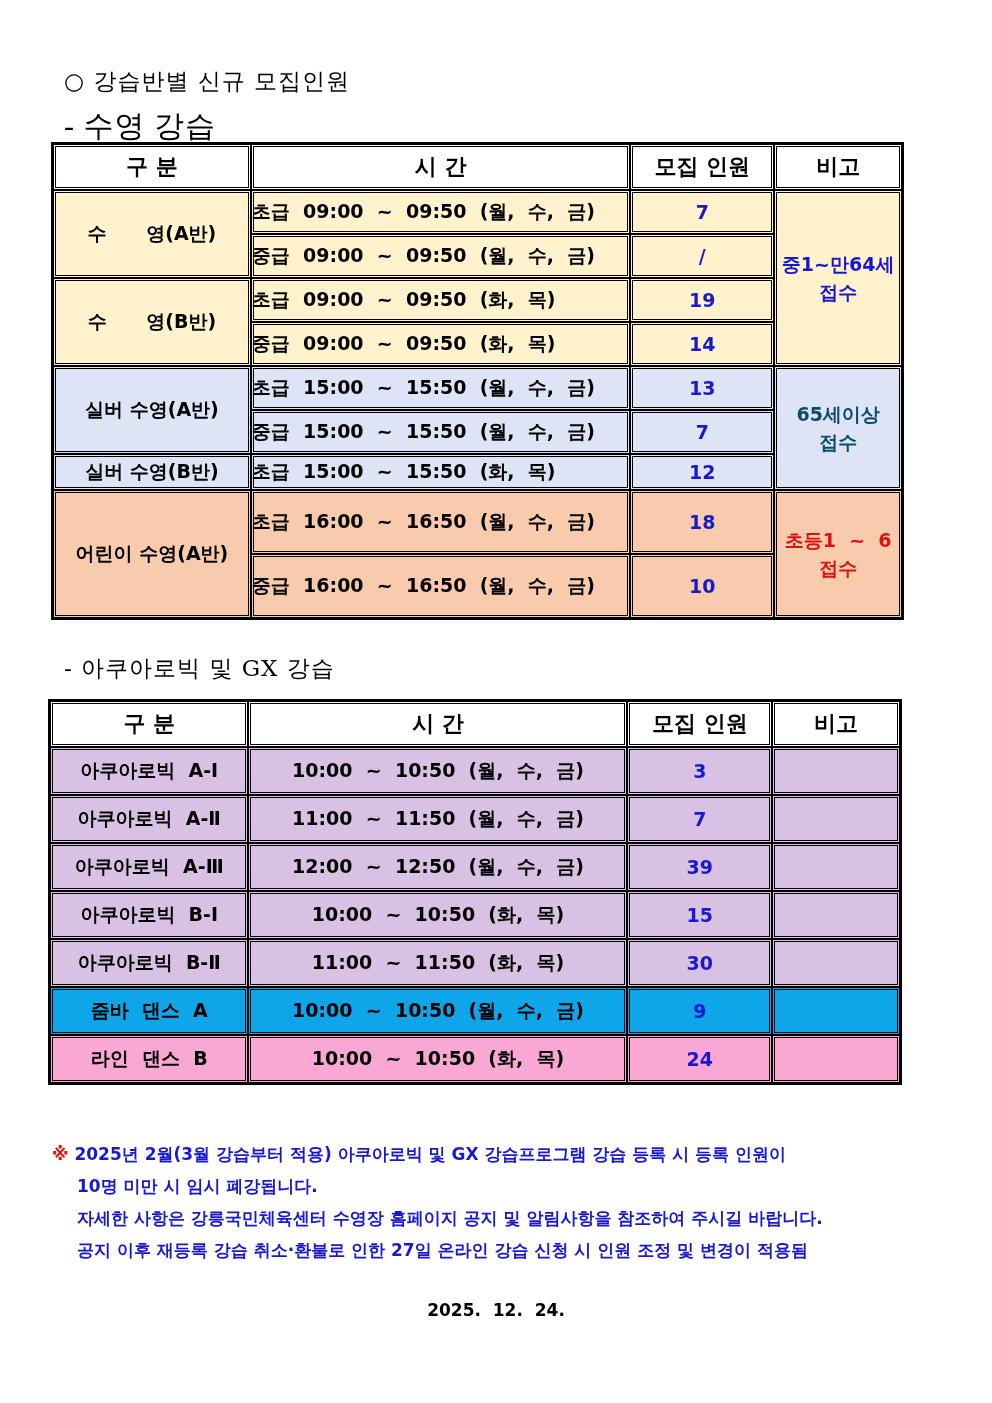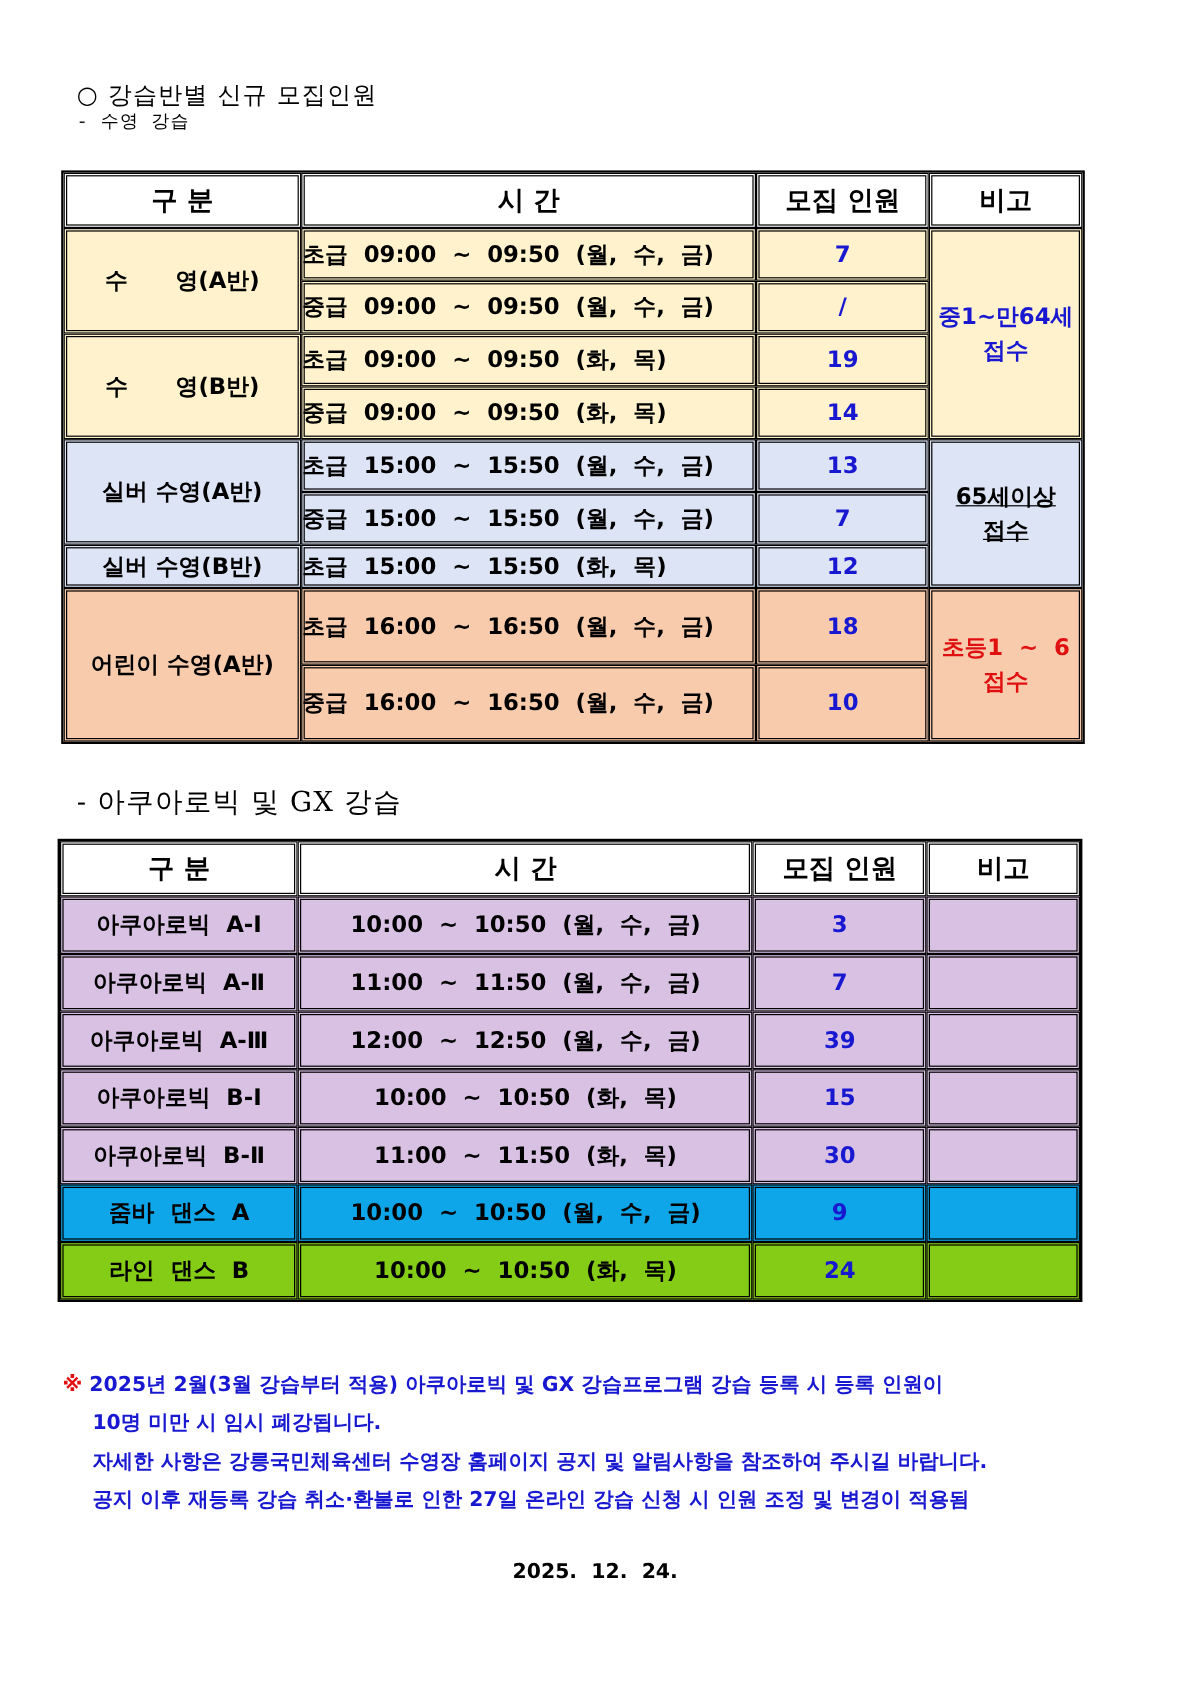--- a/index.html
+++ b/index.html
@@ -1,28 +1,28 @@
 <!DOCTYPE html>
 <html><head>
 <meta charset="utf-8">
 <style>
   html,body{margin:0;padding:0;background:#fff;}
   body{width:992px;height:1403px;position:relative;font-family:"DejaVu Sans","Liberation Sans",sans-serif;color:#000;}
-  .h1{position:absolute;left:64px;top:66px;font-family:"DejaVu Serif","Liberation Serif",serif;font-size:20px;letter-spacing:1px;}
-  .h2{position:absolute;left:64px;top:92px;font-family:Liberation Mono, monospace;font-size:15px;letter-spacing:1px;}
+  .h1{position:absolute;left:64px;top:66px;font-family:"DejaVu Serif","Liberation Serif",serif;font-size:23px;letter-spacing:1px;}
+  .h2{position:absolute;left:64px;top:106px;font-family:Liberation Serif, serif;font-size:30px;letter-spacing:1px;}
   .h3{position:absolute;left:64px;top:653px;font-family:"DejaVu Serif","Liberation Serif",serif;font-size:23px;letter-spacing:1px;}
   table{position:absolute;border-collapse:separate;border-spacing:0;border:2px solid #000000;}
   td,th{border:1px solid #000;outline:1px solid #000;outline-offset:-3px;text-align:center;padding:0;font-size:19px;font-weight:bold;}
   th{background:#fff;font-size:22px;height:44px;}
   .yellow{background:#fff2cc;}
   .blue{background:#dde4f5;}
   .orange{background:#f8cbad;}
   .purple{background:#d9c1e4;}
   .gray{background:#0ea5e9;}
-  .green{background:#84cc16;}
+  .green{background:#f9a8d4;}
   .num{color:#1818d0;}
   .time{text-align:left;}
   .notes{position:absolute;left:52px;top:1138px;font-size:17px;font-weight:bold;color:#1818d0;line-height:32px;}
   .notes .mark{color:#e01010;}
   .date{position:absolute;left:0;width:992px;top:1300px;text-align:center;font-size:17px;font-weight:bold;}
 </style>
 </head>
 <body>
 
 <div class="h1">○ 강습반별 신규 모집인원</div>
@@ -61,21 +61,21 @@
     <td class="yellow num">19</td>
   </tr>
   <tr style="height:44px">
     <td class="yellow time" style="white-space:pre">중급  09:00  ~  09:50  (화,  목)</td>
     <td class="yellow num">14</td>
   </tr>
   <tr style="height:44px">
     <td class="blue" rowspan="2" style="vertical-align:middle;">실버 수영(A반)</td>
     <td class="blue time" style="white-space:pre">초급  15:00  ~  15:50  (월,  수,  금)</td>
     <td class="blue num">13</td>
-    <td class="blue" rowspan="3" style="color:#000000;line-height:28px;text-decoration:underline;">
+    <td class="blue" rowspan="3" style="color:#0c4a6e;line-height:28px;">
       <div>65세이상</div>
       <div>접수</div>
     </td>
   </tr>
   <tr style="height:44px">
     <td class="blue time" style="white-space:pre">중급  15:00  ~  15:50  (월,  수,  금)</td>
     <td class="blue num">7</td>
   </tr>
   <tr style="height:36px">
     <td class="blue">실버 수영(B반)</td>

